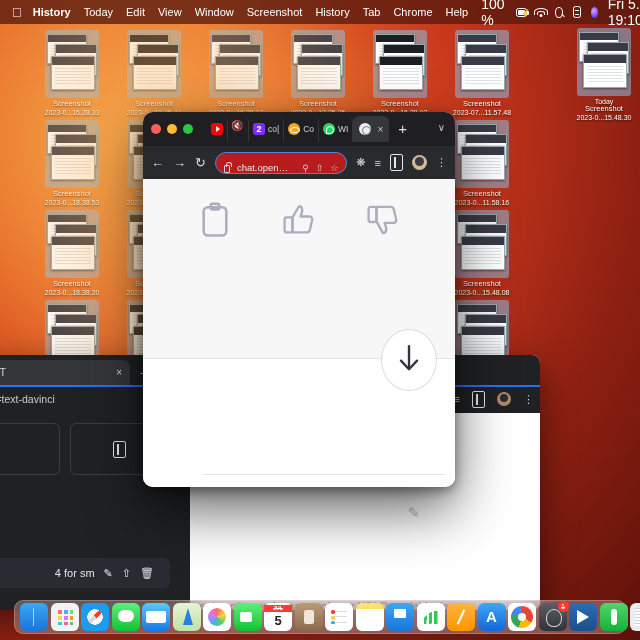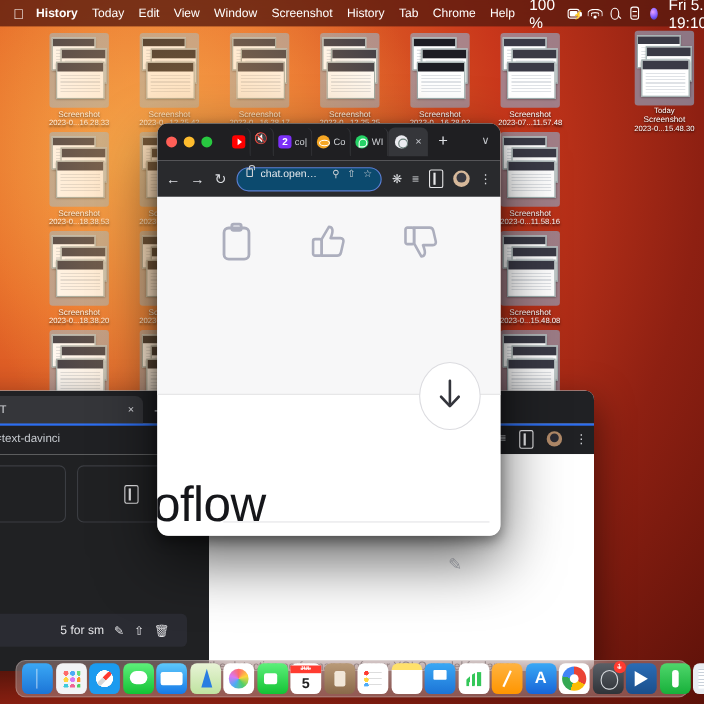--- a/index.html
+++ b/index.html
@@ -169,22 +169,22 @@
   .favi.wa::after{ content:""; position:absolute; left:3px; top:3px; width:6px; height:6px; border:1.3px solid #fff; border-radius:50% 50% 50% 0; }
   .favi.gpt { background:#ececf1; border-radius:50%; position:relative; }
   .favi.gpt::after{ content:""; position:absolute; left:2.5px; top:2.5px; width:7px; height:7px; border:1.3px solid #6b7f7a; border-radius:50%; }
   .fl-close { color:#c3c6cb; font-size:10px; margin-left:3px; }
   .fl-plus { color:#dfe1e5; font-size:15px; margin:0 0 2px 9px; }
   .fl-chev { position:absolute; right:10px; top:10px; color:#c3c6cb; font-size:10px; }
 
   .fl-urlrow { height:33px; background:#292a2d; display:flex; align-items:center; padding:0 8px; gap:9px; }
   .fl-nav { color:#dadce0; font-size:13px; }
   .fl-omni {
-    flex:1; height:22px; border-radius:12px; background:#0c4a6e;
-    border:1.6px solid #5b7fd4; display:flex; align-items:flex-start;
+    flex:1; height:22px; border-radius:12px; background:#b91c1c;
+    border:1.6px solid #5b7fd4; display:flex; align-items:flex-end;
     padding:0 8px; gap:7px; color:#e8eaed; font-size:9.5px;
   }
   .lock { width:6px; height:8px; border:1.2px solid #cfd2d6; border-radius:1px; position:relative; flex:none; }
   .lock::before{ content:""; position:absolute; left:1px; top:-3.5px; width:4px; height:4px; border:1.2px solid #cfd2d6; border-bottom:none; border-radius:3px 3px 0 0;}
   .omni-ico { color:#cfd2d6; font-size:9px; margin-left:auto; }
   .fl-toolico { color:#dadce0; font-size:11px; }
   .fl-avatar { width:15px; height:15px; border-radius:50%; background:#d6b89a; position:relative; overflow:hidden; flex:none; }
   .fl-avatar::after{ content:""; position:absolute; left:3px; top:2px; width:9px; height:9px; border-radius:50%; background:#3a3a42; }
 
   .fl-body { position:absolute; left:0; top:67px; right:0; bottom:0; background:#fff; }
@@ -534,21 +534,21 @@
       <span class="fl-toolico">⋮</span>
     </div>
   </div>
   <div class="bg-body">
     <div class="bg-sidebar">
       <div class="sb-card one"></div>
       <div class="sb-card two">
         <span class="sb-panelicon"></span>
       </div>
       <div class="sb-row">
-        <span>5 for sm</span>
+        <span>4 for sm</span>
         <span>✎</span>
         <span>⇧</span>
         <span>🗑</span>
       </div>
     </div>
     <div class="bg-main">
       <span class="bg-maintext">ake a</span>
       <span class="bg-edit">✎</span>
     </div>
     <div class="bg-bottomtext">improve the detection performance of your YOLO model for larger</div>
@@ -631,21 +631,20 @@
     </div>
     <div class="fl-scrollbtn">
       <span>
         <svg viewBox="0 0 24 28" fill="none" stroke="#34353c" stroke-width="2.2" stroke-linecap="round" stroke-linejoin="round">
           <path d="M12 3 L12 24"></path>
             <path d="M4.5 16.5 L12 24.5 L19.5 16.5"></path>
         </svg>
       </span>
     </div>
     <div class="fl-inputline"></div>
-    <div class="fl-bigtext">oflow</div>
   </div>
 </div>
 
 <div id="menubar">
   <span class="apple"></span>
   <span class="mi bold">History</span>
   <span class="mi">Today</span>
   <span class="mi">Edit</span>
   <span class="mi">View</span>
   <span class="mi">Window</span>

